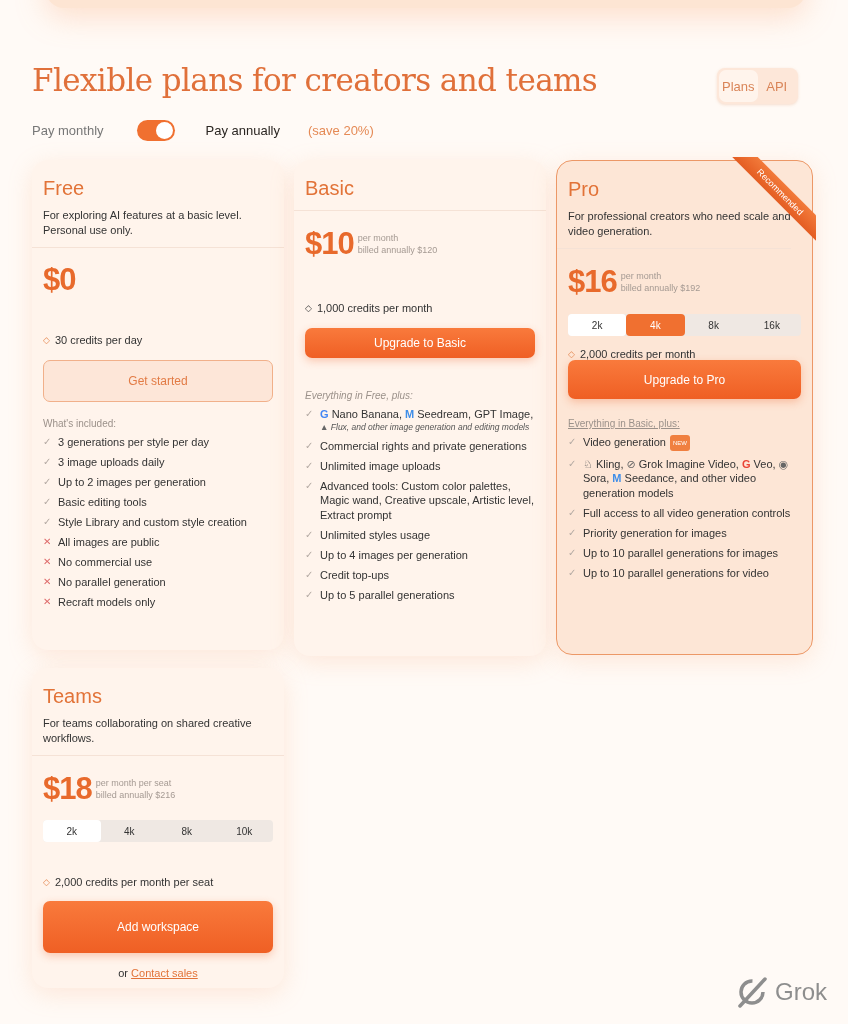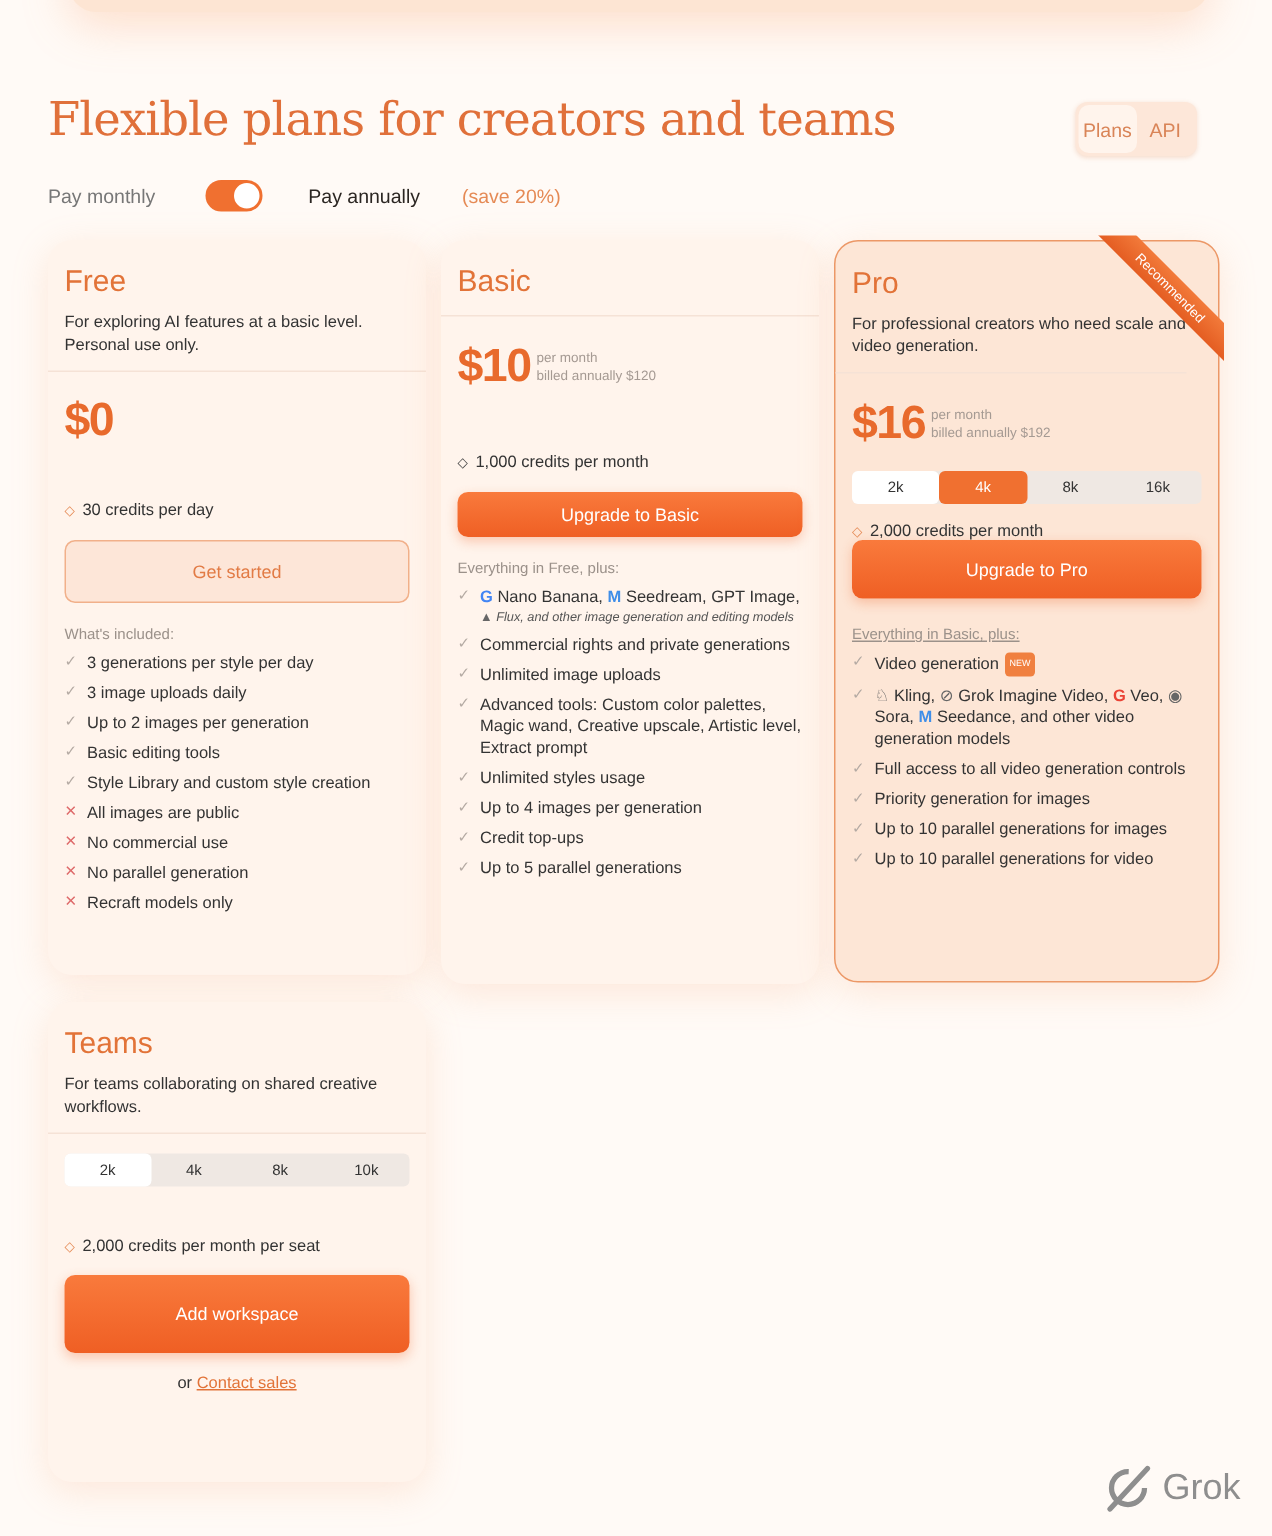--- a/index.html
+++ b/index.html
@@ -187,21 +187,21 @@
     <span class="price-meta">
       <span>per month</span><br>
       <span>billed annually $120</span>
     </span>
   </div>
   <div class="credits" style="margin-top:40px;">
     <span class="diamond" style="color:#444">◇</span>
     <span>1,000 credits per month</span>
   </div>
   <div class="btn primary" style="margin-top:14px; height:30px;">Upgrade to Basic</div>
-  <div class="incl-title" style="margin-top:16px;">Everything in Free, plus:</div>
+  <div class="incl-title" style="margin-top:32px;font-style:italic;">Everything in Free, plus:</div>
   <div class="feat">
     <span class="mark">✓</span>
     <span>
       <span class="logo-g">G</span>
       <span>Nano Banana,</span>
       <span class="logo-m">M</span>
       <span>Seedream, GPT Image,</span>
       <span class="sub"><span class="logo-gray">▲</span> <span>Flux, and other image generation and editing models</span></span>
     </span>
   </div>
@@ -299,20 +299,27 @@
         <span class="mark">✓</span>
         <span>Up to 10 parallel generations for video</span>
       </div>
     </div>
 </div>
 
 <div class="card" style="left:32px; top:668px; width:252px; height:320px;">
   <div class="plan-name">Teams</div>
   <div class="plan-desc">For teams collaborating on shared creative workflows.</div>
   <div class="divider"></div>
+  <div class="price-row">
+    <span class="price">$18</span>
+    <span class="price-meta">
+      <span>per month per seat</span><br>
+      <span>billed annually $216</span>
+    </span>
+  </div>
   <div class="tiers" style="margin-top:13px;">
     <div class="tier white">2k</div>
     <div class="tier">4k</div>
     <div class="tier">8k</div>
     <div class="tier">10k</div>
   </div>
   <div class="credits" style="margin-top:34px;">
     <span class="diamond">◇</span>
     <span>2,000 credits per month per seat</span>
   </div>

